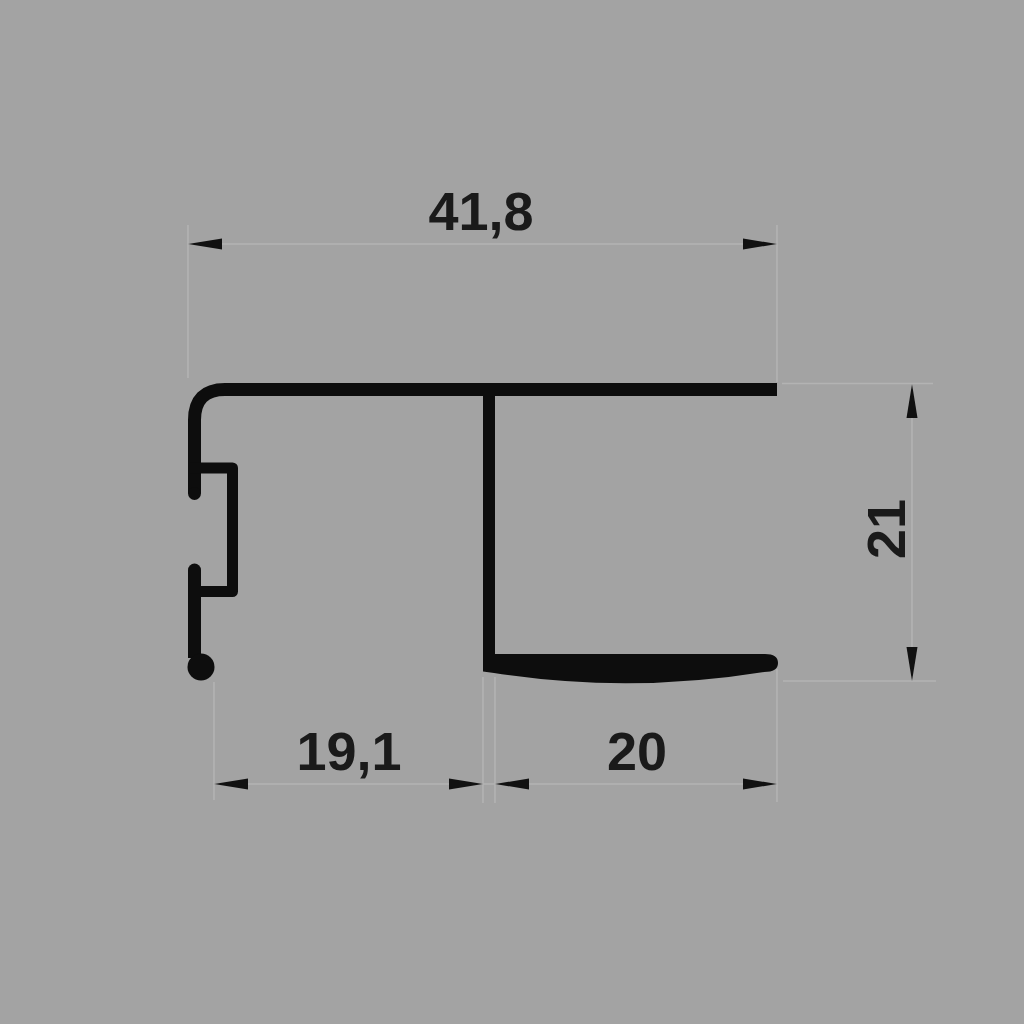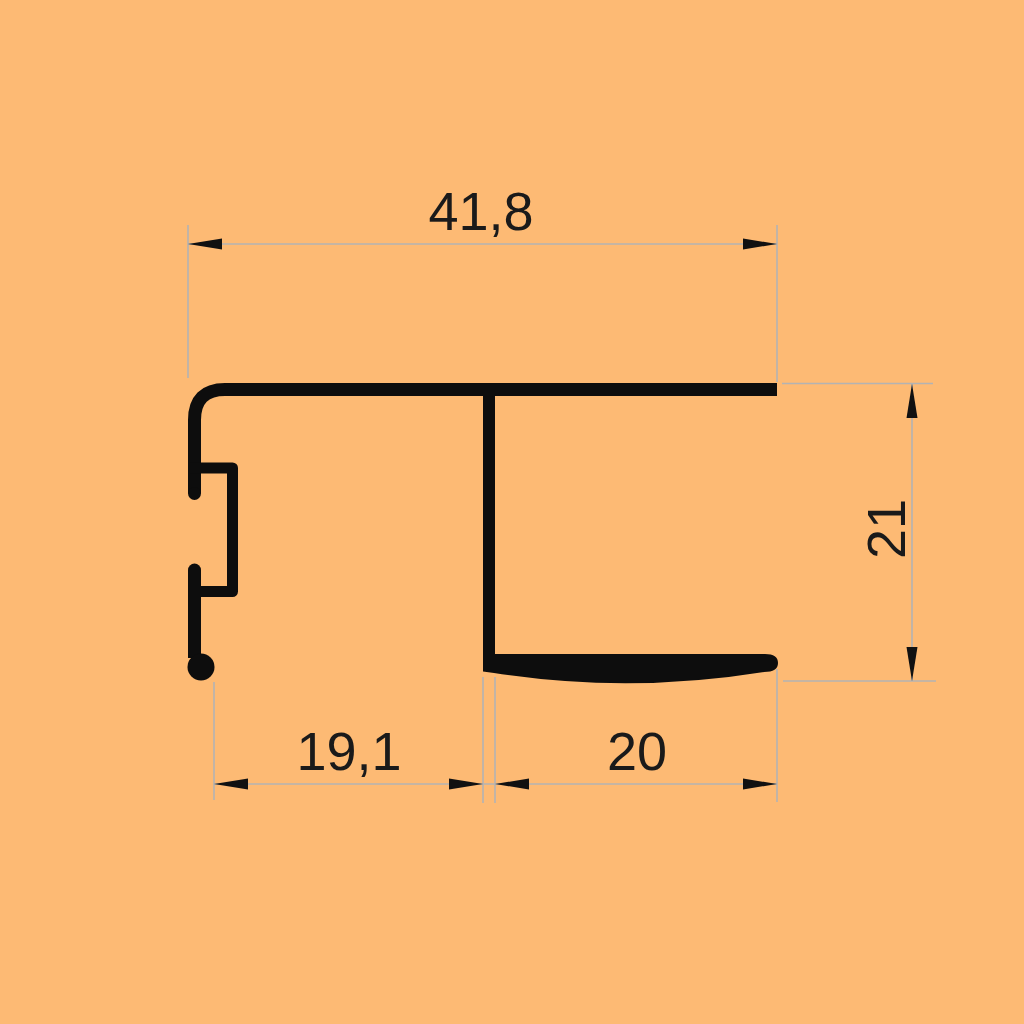--- a/index.html
+++ b/index.html
@@ -8,21 +8,22 @@
     background: #ffffff;
     width: 1024px;
     height: 1024px;
     overflow: hidden;
     font-family: "Liberation Sans", sans-serif;
   }
   .stage {
     position: relative;
     width: 1024px;
     height: 1024px;
-    background: #fdba74;
+    background: #a3a3a3;
+    font-weight: bold;
   }
   svg { display: block; }
   .profile-stroke {
     fill: none;
     stroke: #0d0d0d;
     stroke-linejoin: round;
   }
   .profile-fill {
     fill: #0d0d0d;
     stroke: none;

